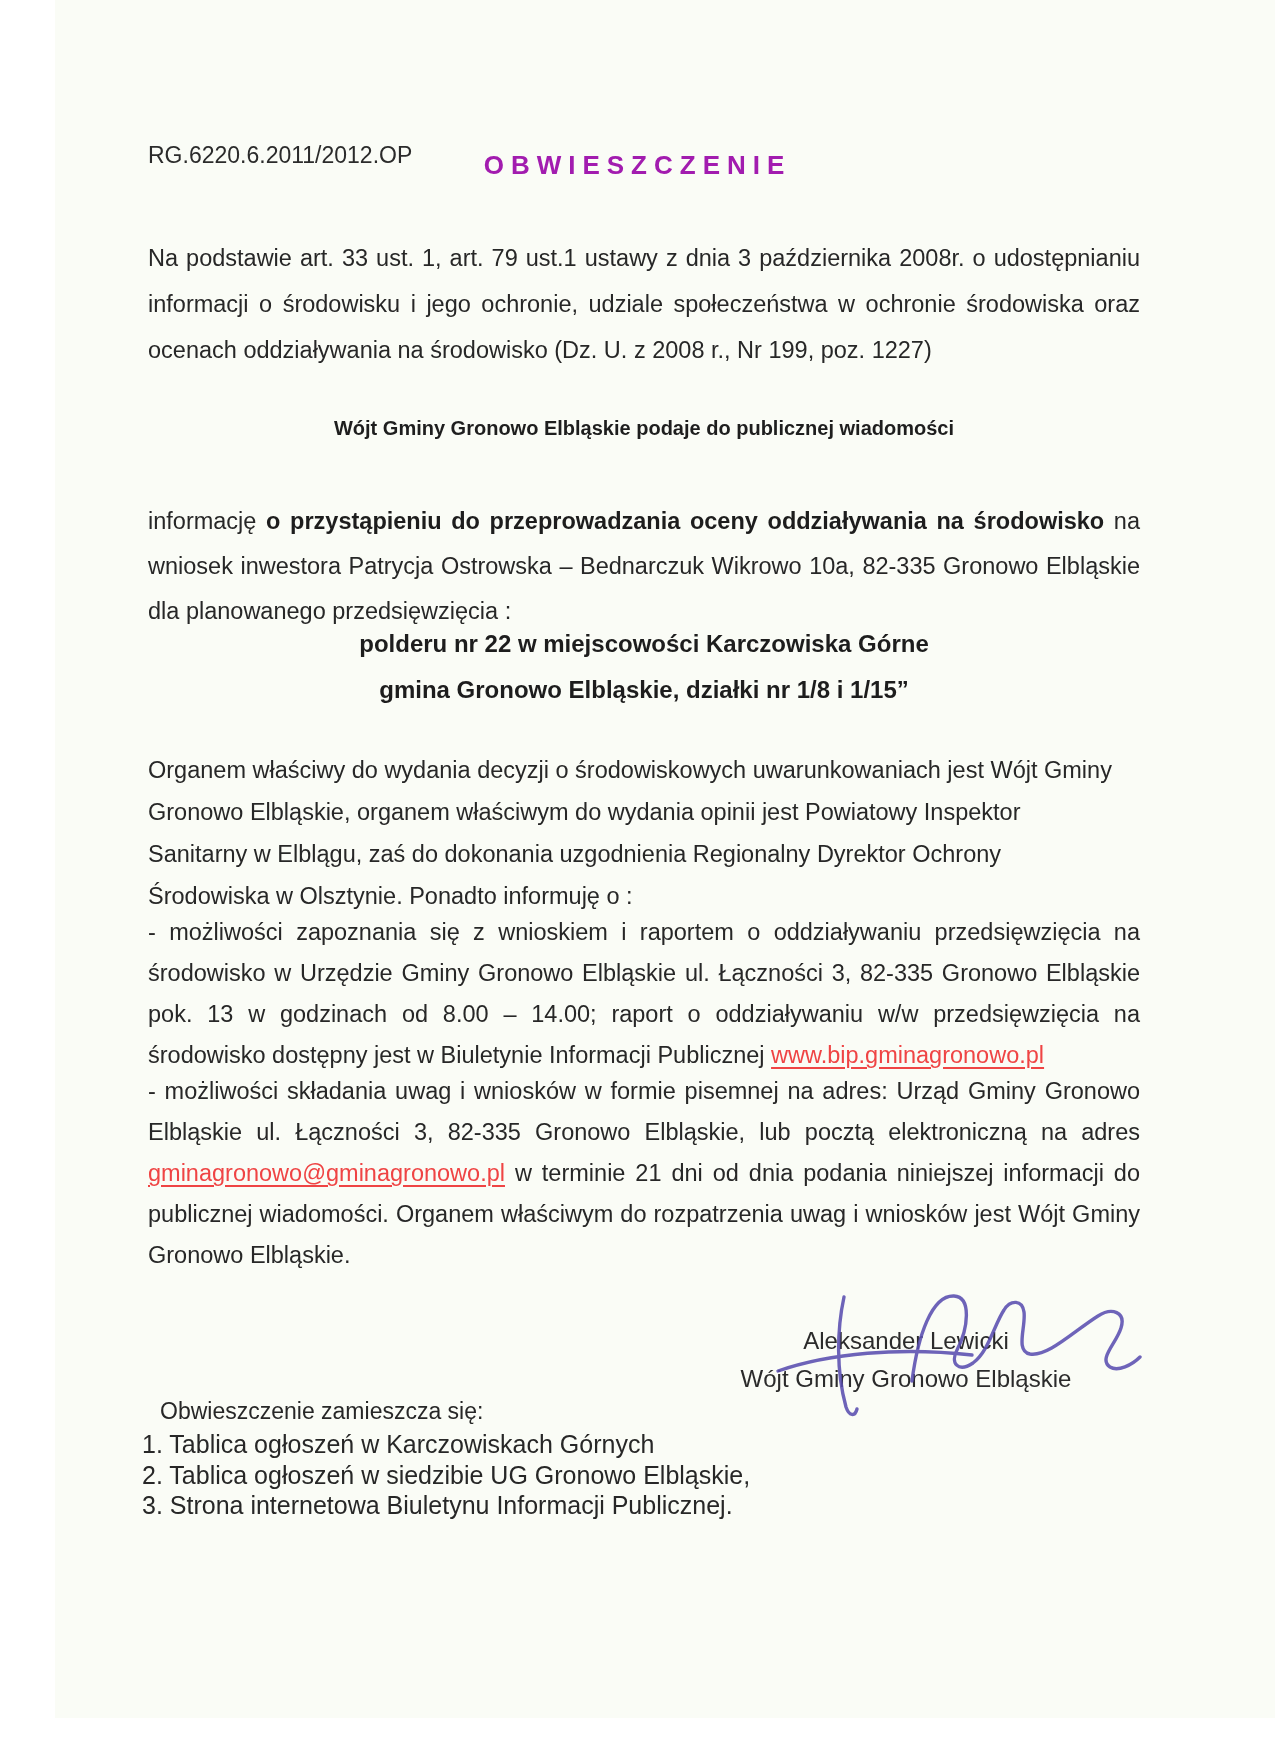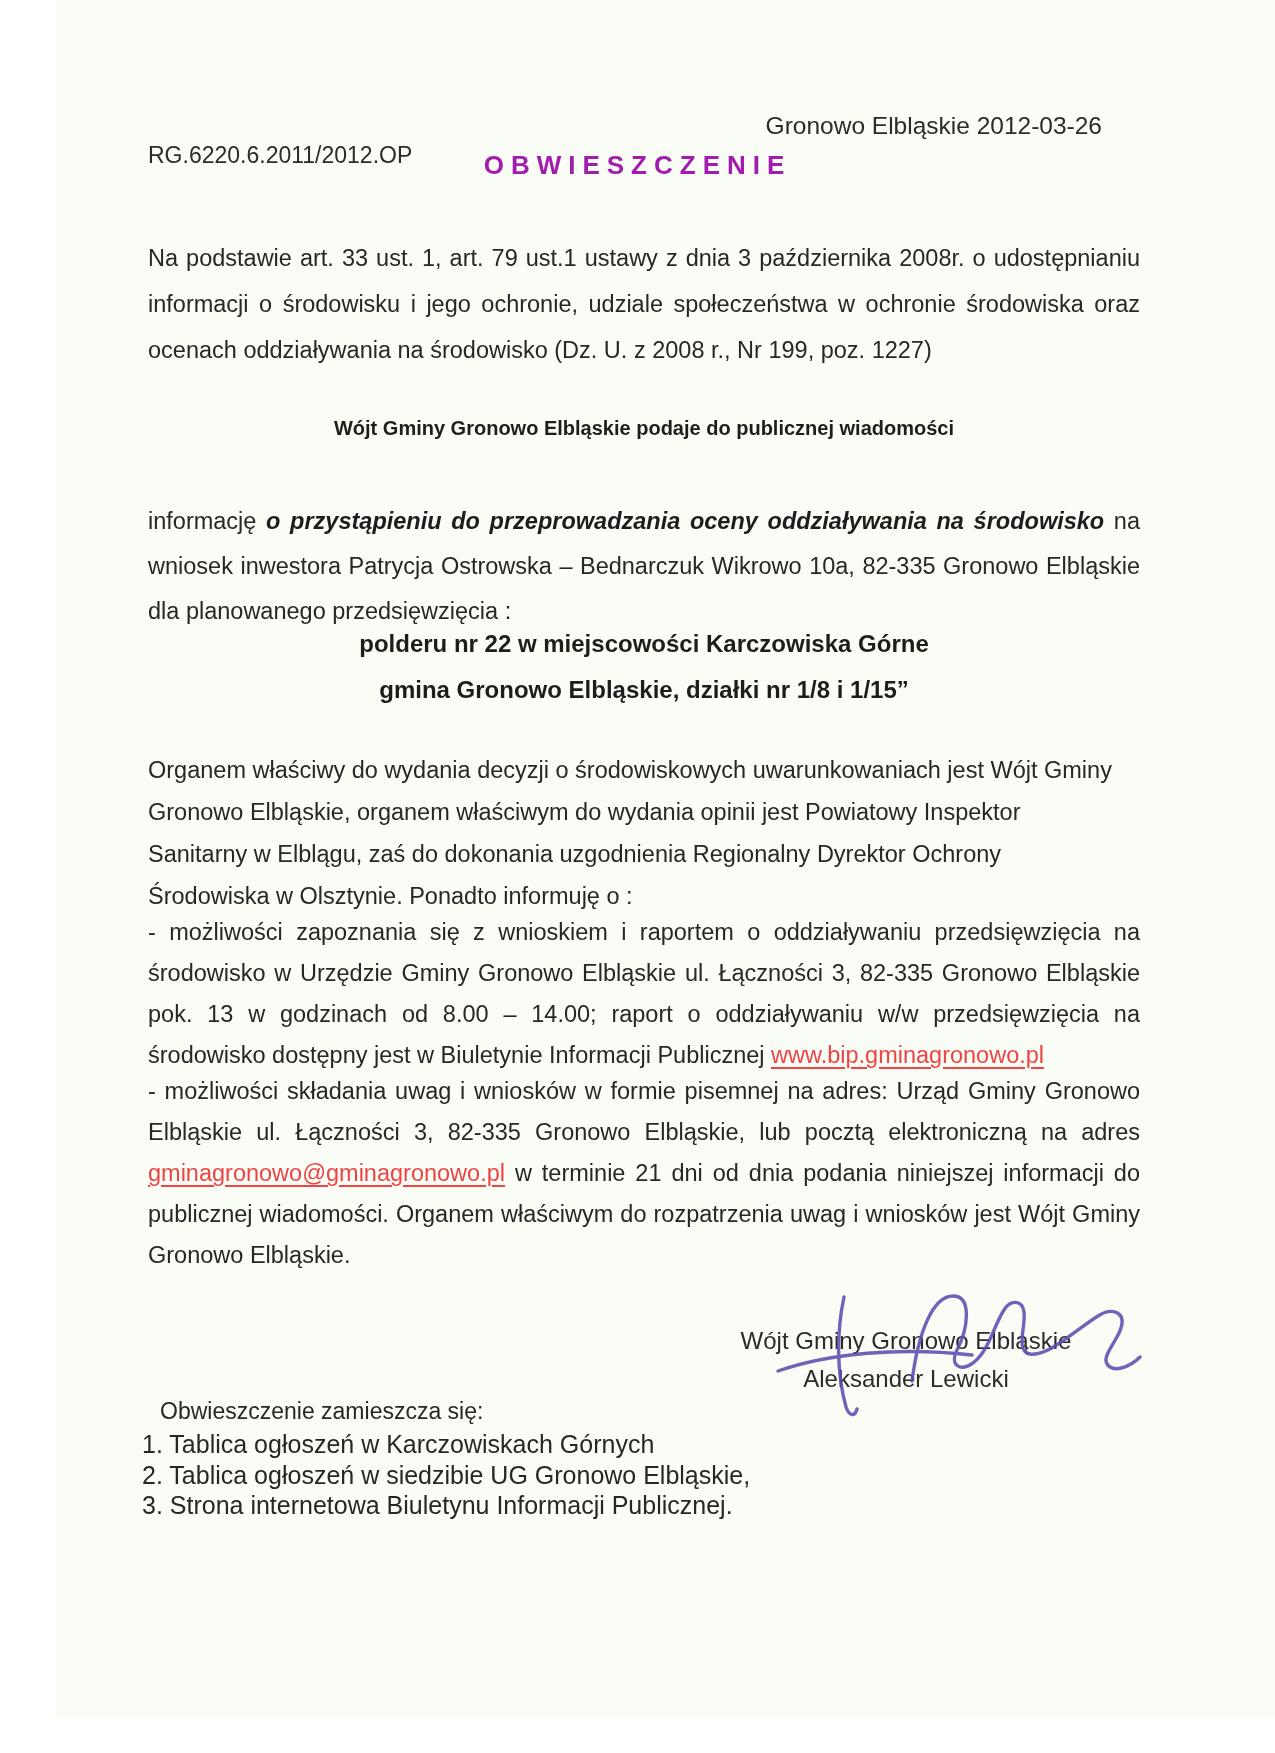--- a/index.html
+++ b/index.html
@@ -45,21 +45,21 @@
   }
   .announce-heading {
     top: 417px; left: 148px; width: 992px;
     text-align: center;
     font-size: 20px; font-weight: bold; color: #1e1e1e;
   }
   .p-intro {
     left: 148px; top: 499px; width: 992px;
     line-height: 45px; text-align: justify;
   }
-  .p-intro b { color: #1d1d1d; font-style: italic; }
+  .p-intro b { color: #1d1d1d; }
   .quote-block {
     top: 621px; left: 148px; width: 992px;
     text-align: center;
     font-size: 24px; font-weight: bold;
     line-height: 46px; color: #1d1d1d;
   }
   .p-authorities {
     left: 148px; top: 749px; width: 1010px;
     line-height: 42px; white-space: pre-line;
   }
@@ -96,21 +96,20 @@
     font-size: 25px; line-height: 30.5px; color: #272727;
   }
   .dist-list div { margin: 0; }
 </style>
 </head>
 <body>
 
 <div class="page">
   <div class="scan-tint"></div>
 
-  <div class="abs date-line">Gronowo Elbląskie 2012-03-26</div>
 
   <div class="abs ref-number">RG.6220.6.2011/2012.OP</div>
 
   <div class="abs doc-title">OBWIESZCZENIE</div>
 
   <div class="abs para p-legal">Na podstawie art. 33 ust. 1, art. 79 ust.1 ustawy z dnia 3 października 2008r. o udostępnianiu informacji o środowisku i jego ochronie, udziale społeczeństwa w ochronie środowiska oraz ocenach oddziaływania na środowisko (Dz. U. z 2008 r., Nr 199, poz. 1227)</div>
 
   <div class="abs announce-heading">Wójt Gminy Gronowo Elbląskie podaje do publicznej wiadomości</div>
 
   <div class="abs para p-intro"><span>informację </span><b>o przystąpieniu do przeprowadzania oceny oddziaływania na środowisko</b><span> na wniosek inwestora Patrycja Ostrowska – Bednarczuk Wikrowo 10a, 82-335 Gronowo Elbląskie dla planowanego przedsięwzięcia :</span></div>
@@ -123,22 +122,22 @@
   <div class="abs para p-authorities">Organem właściwy do wydania decyzji o środowiskowych uwarunkowaniach jest Wójt Gminy
 Gronowo Elbląskie, organem właściwym do wydania opinii jest Powiatowy Inspektor
 Sanitarny w Elblągu, zaś do dokonania uzgodnienia Regionalny Dyrektor Ochrony
 Środowiska w Olsztynie. Ponadto informuję o :</div>
 
   <div class="abs para p-bullet1"><span>- możliwości zapoznania się z wnioskiem i raportem o oddziaływaniu przedsięwzięcia na środowisko w Urzędzie Gminy Gronowo Elbląskie ul. Łączności 3, 82-335 Gronowo Elbląskie pok. 13 w godzinach od 8.00 – 14.00; raport o oddziaływaniu w/w przedsięwzięcia na środowisko dostępny jest w Biuletynie Informacji Publicznej </span><span class="doc-link">www.bip.gminagronowo.pl</span></div>
 
   <div class="abs para p-bullet2"><span>- możliwości składania uwag i wniosków w formie pisemnej na adres: Urząd Gminy Gronowo Elbląskie ul. Łączności 3, 82-335 Gronowo Elbląskie, lub pocztą elektroniczną na adres </span><span class="doc-link">gminagronowo@gminagronowo.pl</span><span> w terminie 21 dni od dnia podania niniejszej informacji do publicznej wiadomości. Organem właściwym do rozpatrzenia uwag i wniosków jest Wójt Gminy Gronowo Elbląskie.</span></div>
 
   <div class="abs signature-block">
+    <div>Aleksander Lewicki</div>
     <div>Wójt Gminy Gronowo Elbląskie</div>
-    <div>Aleksander Lewicki</div>
   </div>
 
   <svg class="abs signature-svg" viewBox="0 0 410 155" xmlns="http://www.w3.org/2000/svg">
     <g fill="none" stroke="#5a4fb0" stroke-width="3.4" stroke-linecap="round" opacity="0.88">
       <path d="M 84,14 C 77,46 76,88 86,124 C 89,133 95,134 97,126"></path>
       <path d="M 18,88 C 70,70 140,64 212,72"></path>
       <path d="M 152,98 C 158,52 172,12 194,13 C 212,14 208,46 197,67 C 190,80 198,90 213,80 C 229,68 234,42 244,27 C 250,17 262,16 264,29 C 266,44 255,68 270,71 C 288,74 314,48 338,33 C 352,24 366,29 361,45 C 356,61 338,76 350,84 C 358,89 372,82 380,74"></path>
     </g>
   </svg>
 

